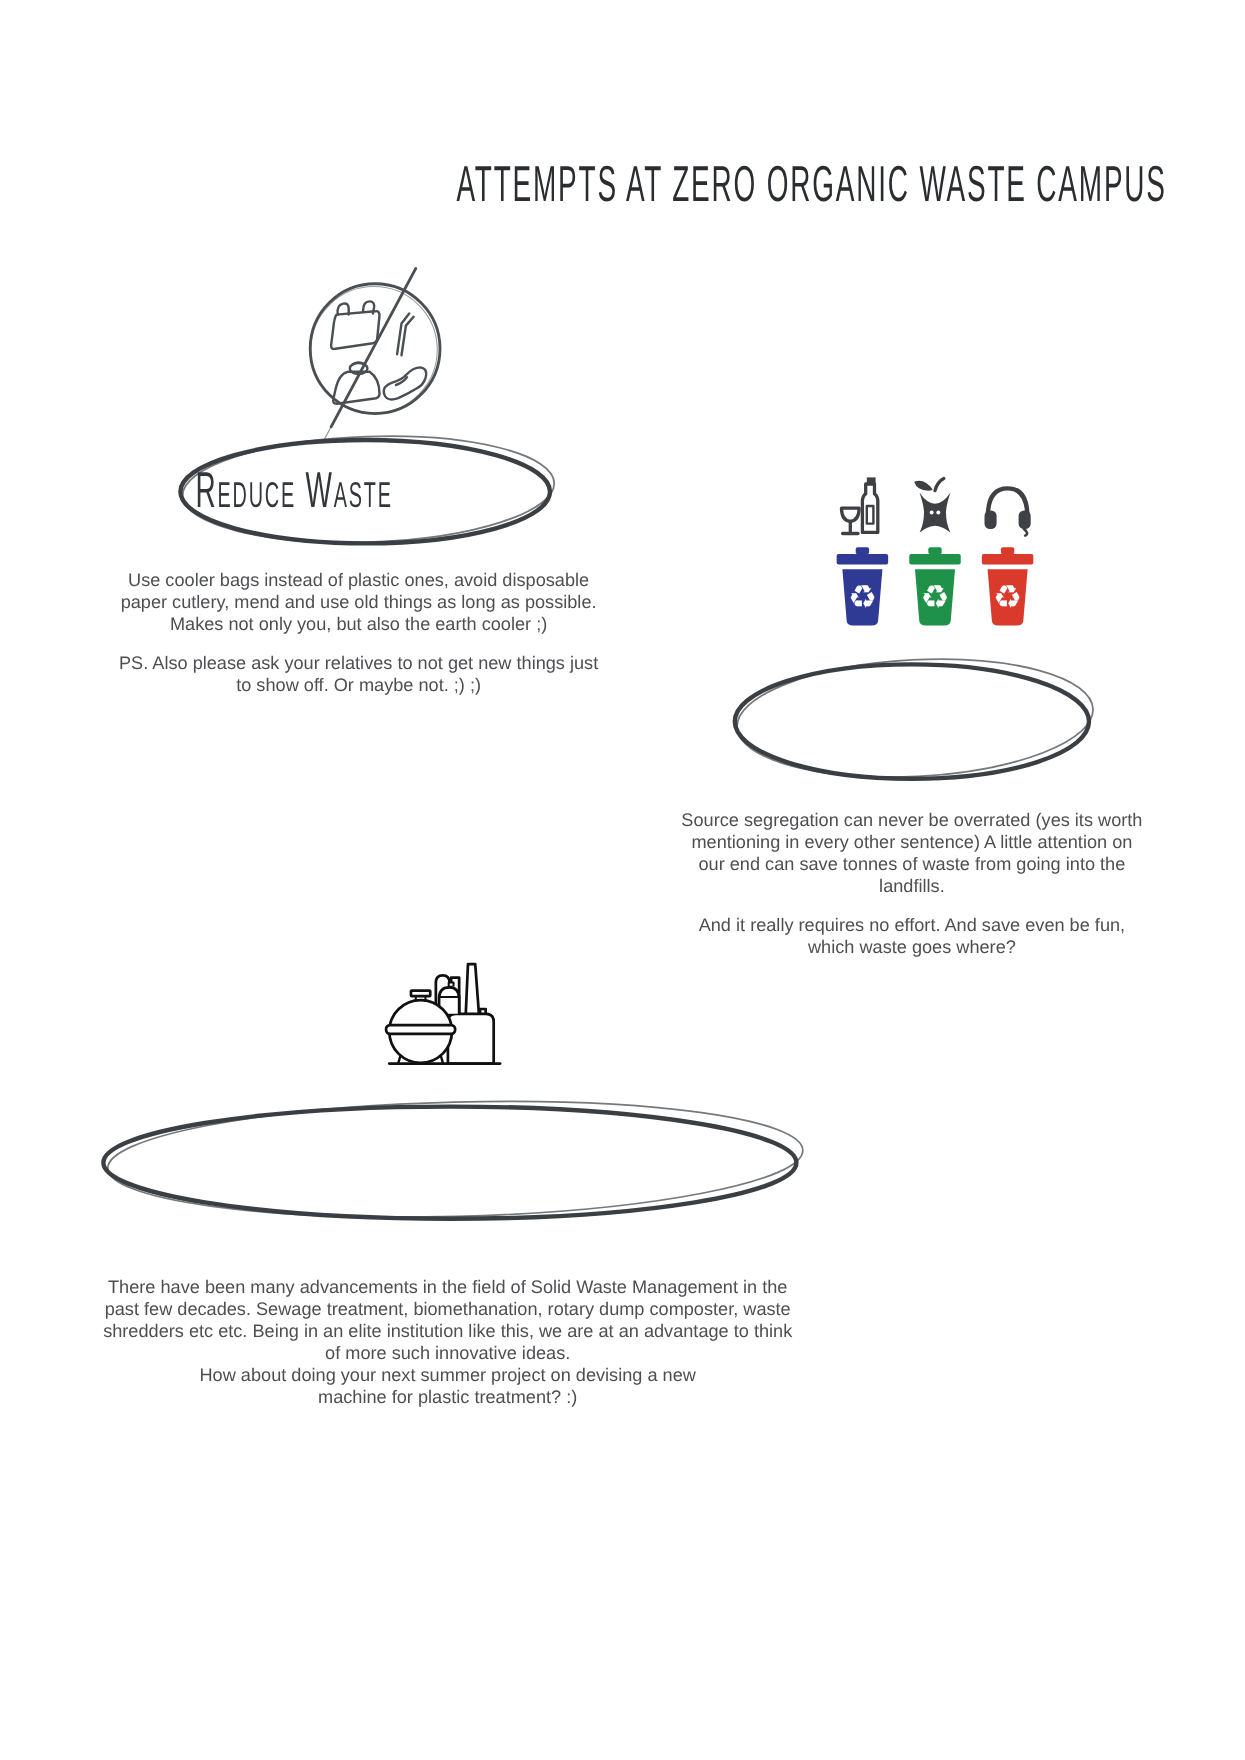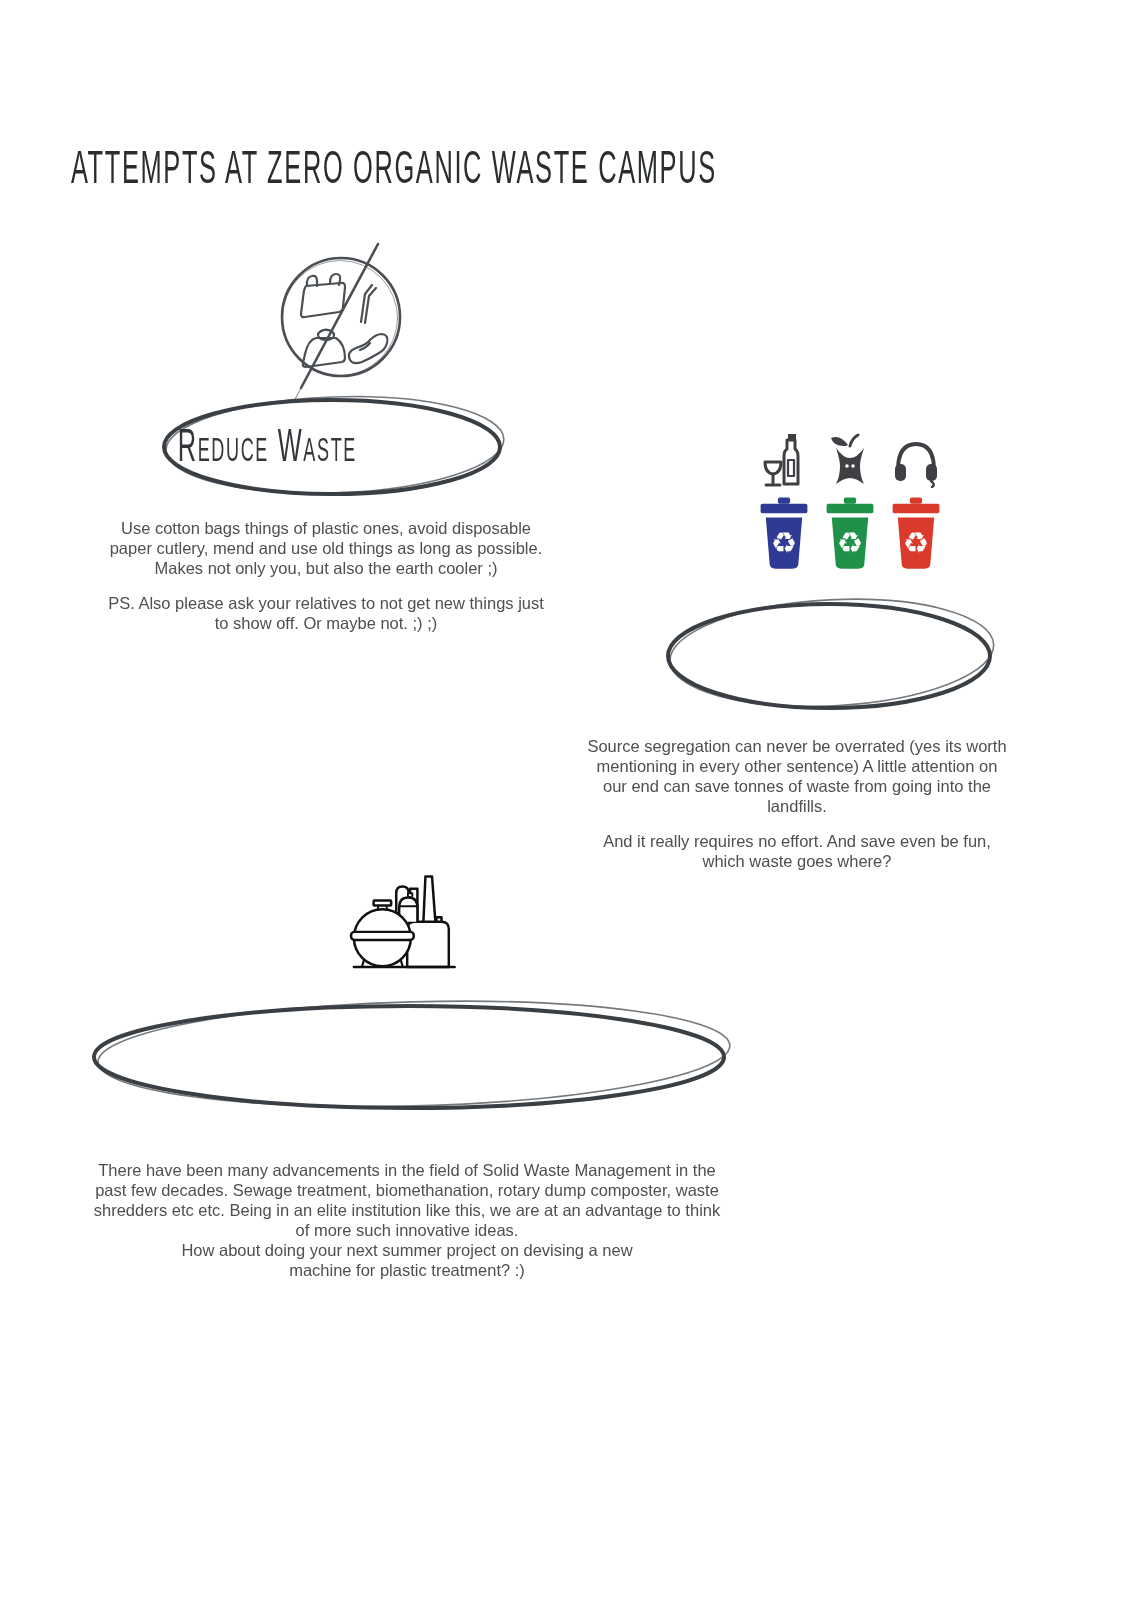--- a/index.html
+++ b/index.html
@@ -18,21 +18,21 @@
     font-variant:small-caps;
     font-weight:400;
     color:#33373b;
     letter-spacing:2px;
     transform:scale(0.82, 1.48);
     transform-origin:center center;
     white-space:nowrap;
   }
   #title-wrap {
     position:absolute; left:0; right:0; top:150px;
-    text-align:left;
+    text-align:right;
   }
   #title-wrap .tall-caps {
     font-size:31px;
     color:#2a2d30;
     text-transform:uppercase;
     font-variant:normal;
   }
   
   .bubble { position:absolute; }
   .bubble svg { position:absolute; left:0; top:0; width:100%; height:100%; overflow:visible; }
@@ -98,21 +98,21 @@
     <svg viewBox="0 0 348 106" preserveAspectRatio="none">
       <ellipse cx="174" cy="53" rx="168" ry="47" fill="none" stroke="#3a3f44" stroke-width="4"></ellipse>
       <ellipse cx="177" cy="51" rx="169" ry="48" fill="none" stroke="#3a3f44" stroke-width="1.6" opacity="0.7" transform="rotate(-2 174 53)"></ellipse>
     </svg>
     <div class="bubble-label">
       <span class="tall-caps">Reduce Waste</span>
     </div>
   </div>
 
   <div class="copy" style="left:106px; top:518px; width:440px;">
-    <p>Use cotton bags things of plastic ones, avoid disposable paper cutlery, mend and use old things as long as possible. Makes not only you, but also the earth cooler ;)</p>
+    <p>Use cooler bags instead of plastic ones, avoid disposable paper cutlery, mend and use old things as long as possible. Makes not only you, but also the earth cooler ;)</p>
     <p>PS. Also please ask your relatives to not get new things just to show off. Or maybe not. ;) ;)</p>
   </div>
 
   <div class="bins-row" style="left:758px; top:432px;">
 
     <div class="bin-col">
       <svg class="item-icon" viewBox="0 0 46 56" fill="none" stroke="#3e4044" stroke-width="3" stroke-linejoin="round" stroke-linecap="round">
         <path d="M23 52 V24 q0 -5 3 -7 V8 h8 v9 q3 2 3 7 v28 z"></path>
         <rect x="27" y="2" width="8" height="6" fill="#3e4044" stroke="none"></rect>
         <rect x="27" y="28" width="6" height="16" stroke-width="2.2"></rect>
@@ -168,21 +168,21 @@
     </div>
   </div>
 
   <div class="bubble" style="left:662px; top:598px; width:334px; height:116px;">
     <svg viewBox="0 0 334 116" preserveAspectRatio="none">
       <ellipse cx="167" cy="58" rx="161" ry="52" fill="none" stroke="#3a3f44" stroke-width="4"></ellipse>
       <ellipse cx="170" cy="55" rx="162" ry="53" fill="none" stroke="#3a3f44" stroke-width="1.6" opacity="0.7" transform="rotate(-3 167 58)"></ellipse>
     </svg>
   </div>
 
-  <div class="copy" style="left:586px; top:736px; width:422px;">
+  <div class="copy" style="left:618px; top:736px; width:422px;">
     <p>Source segregation can never be overrated (yes its worth mentioning in every other sentence) A little attention on our end can save tonnes of waste from going into the landfills.</p>
     <p>And it really requires no effort. And save even be fun, which waste goes where?</p>
   </div>
 
   <div class="abs" style="left:332px; top:845px; width:146px; height:146px;">
     <svg viewBox="0 0 200 160" width="200" height="160" style="width:146px;height:146px" fill="#ffffff" stroke="#101010" stroke-width="3.4" stroke-linejoin="round" stroke-linecap="round">
 
       <path d="M125 90 L128 23 H137 L142 90 Z"></path>
       <rect x="143" y="79" width="7" height="8"></rect>
 

